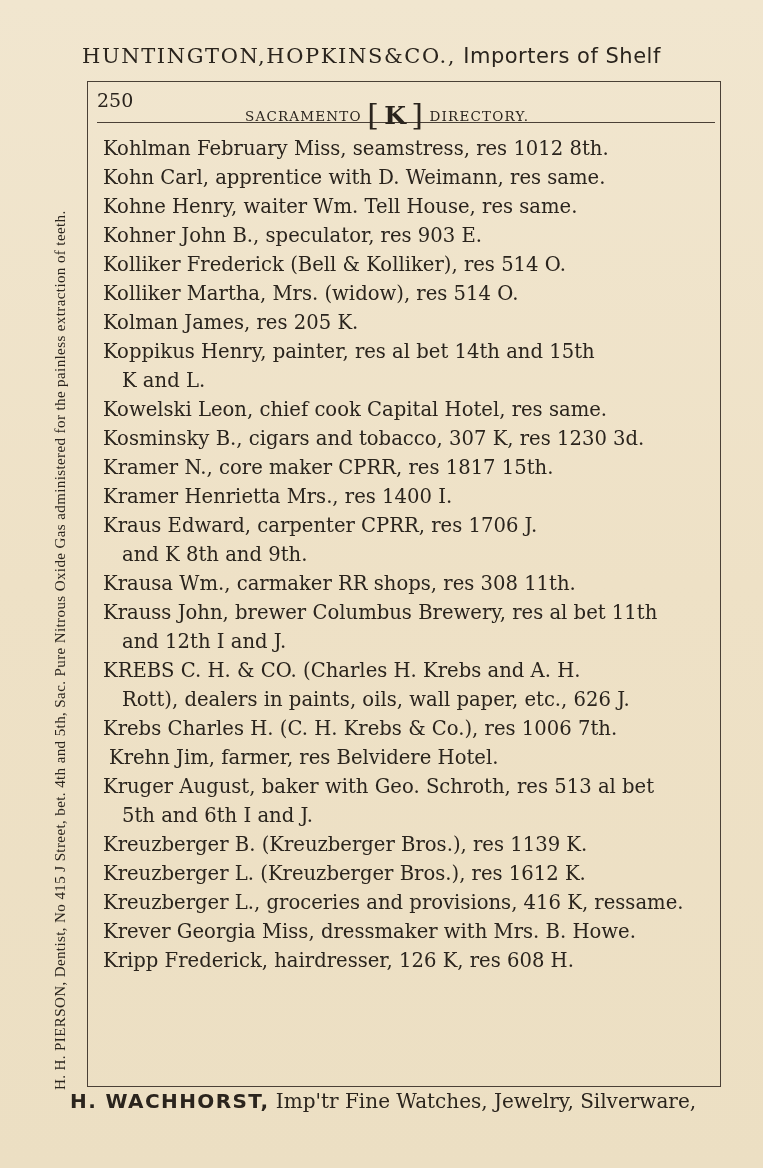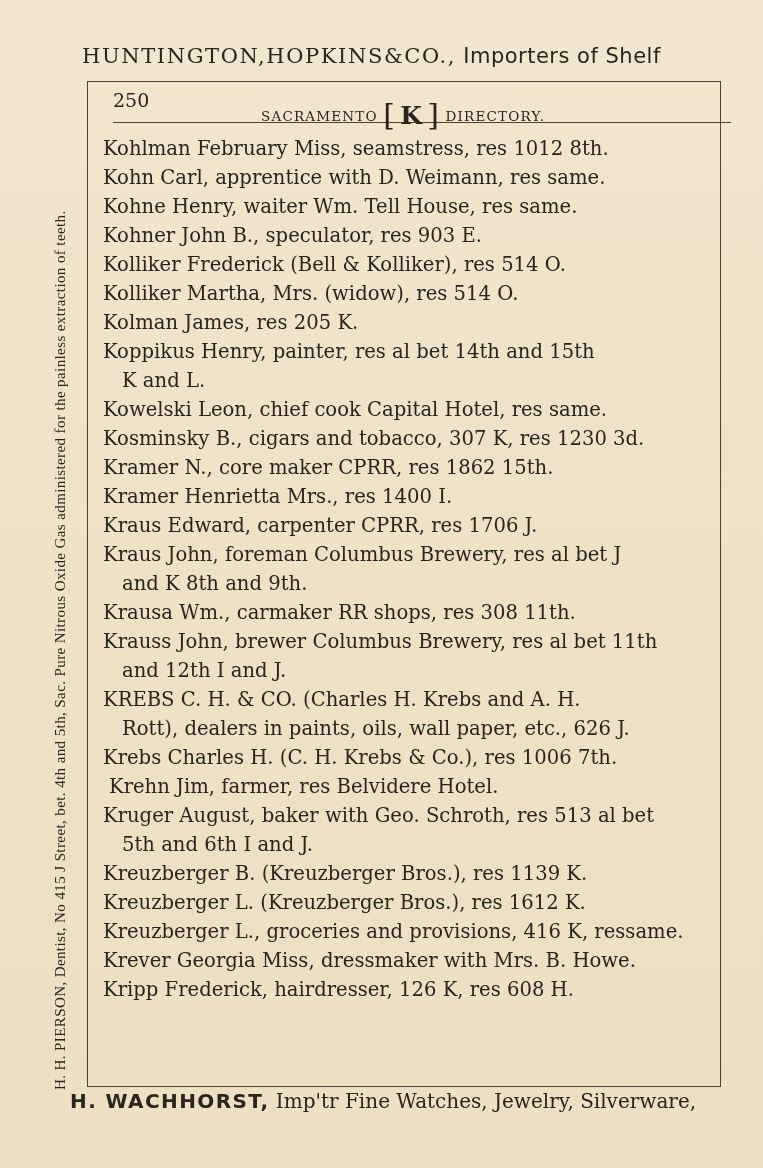--- a/index.html
+++ b/index.html
@@ -29,21 +29,20 @@
     font-stretch: condensed;
   }
   .frame {
     position: absolute; left: 87px; top: 81px; width: 634px; height: 1006px;
     border: 1.5px solid #4a4036;
     box-sizing: border-box;
   }
   .header-row {
     position: absolute; left: 97px; top: 86px; width: 618px; height: 36px;
     border-bottom: 1.3px solid #4a4036;
-    margin-left: 16px;
   }
   .page-num { position: absolute; left: 0; top: 3px; font-size: 19px; }
   .running-head {
     position: absolute; left: 148px; top: 7px;
     font-size: 13.5px; letter-spacing: 1.2px; white-space: nowrap;
   }
   .running-head .letter {
     display: inline-block; font-size: 25px; font-weight: bold;
     margin: 0 4px; position: relative; top: 3px;
   }
@@ -110,30 +109,29 @@
         <span class="first" style="display: block;">Koppikus Henry, painter, res al bet 14th and 15th</span>
         <span class="cont">K and L.</span>
       </div>
       <div class="entry">
         <span class="first" style="display: block;">Kowelski Leon, chief cook Capital Hotel, res same.</span>
       </div>
       <div class="entry">
         <span class="first" style="display: block;">Kosminsky B., cigars and tobacco, 307 K, res 1230 3d.</span>
       </div>
       <div class="entry">
-        <span class="first" style="display: block;">Kramer N., core maker CPRR, res 1862 15th.</span>
+        <span class="first" style="display: block;">Kramer N., core maker CPRR, res 1817 15th.</span>
       </div>
       <div class="entry">
         <span class="first" style="display: block;">Kramer Henrietta Mrs., res 1400 I.</span>
       </div>
       <div class="entry">
         <span class="first" style="display: block;">Kraus Edward, carpenter CPRR, res 1706 J.</span>
       </div>
       <div class="entry">
-        <span class="first" style="display: block;">Kraus John, foreman Columbus Brewery, res al bet J</span>
         <span class="cont">and K 8th and 9th.</span>
       </div>
       <div class="entry">
         <span class="first" style="display: block;">Krausa Wm., carmaker RR shops, res 308 11th.</span>
       </div>
       <div class="entry">
         <span class="first" style="display: block;">Krauss John, brewer Columbus Brewery, res al bet 11th</span>
         <span class="cont">and 12th I and J.</span>
       </div>
       <div class="entry">

